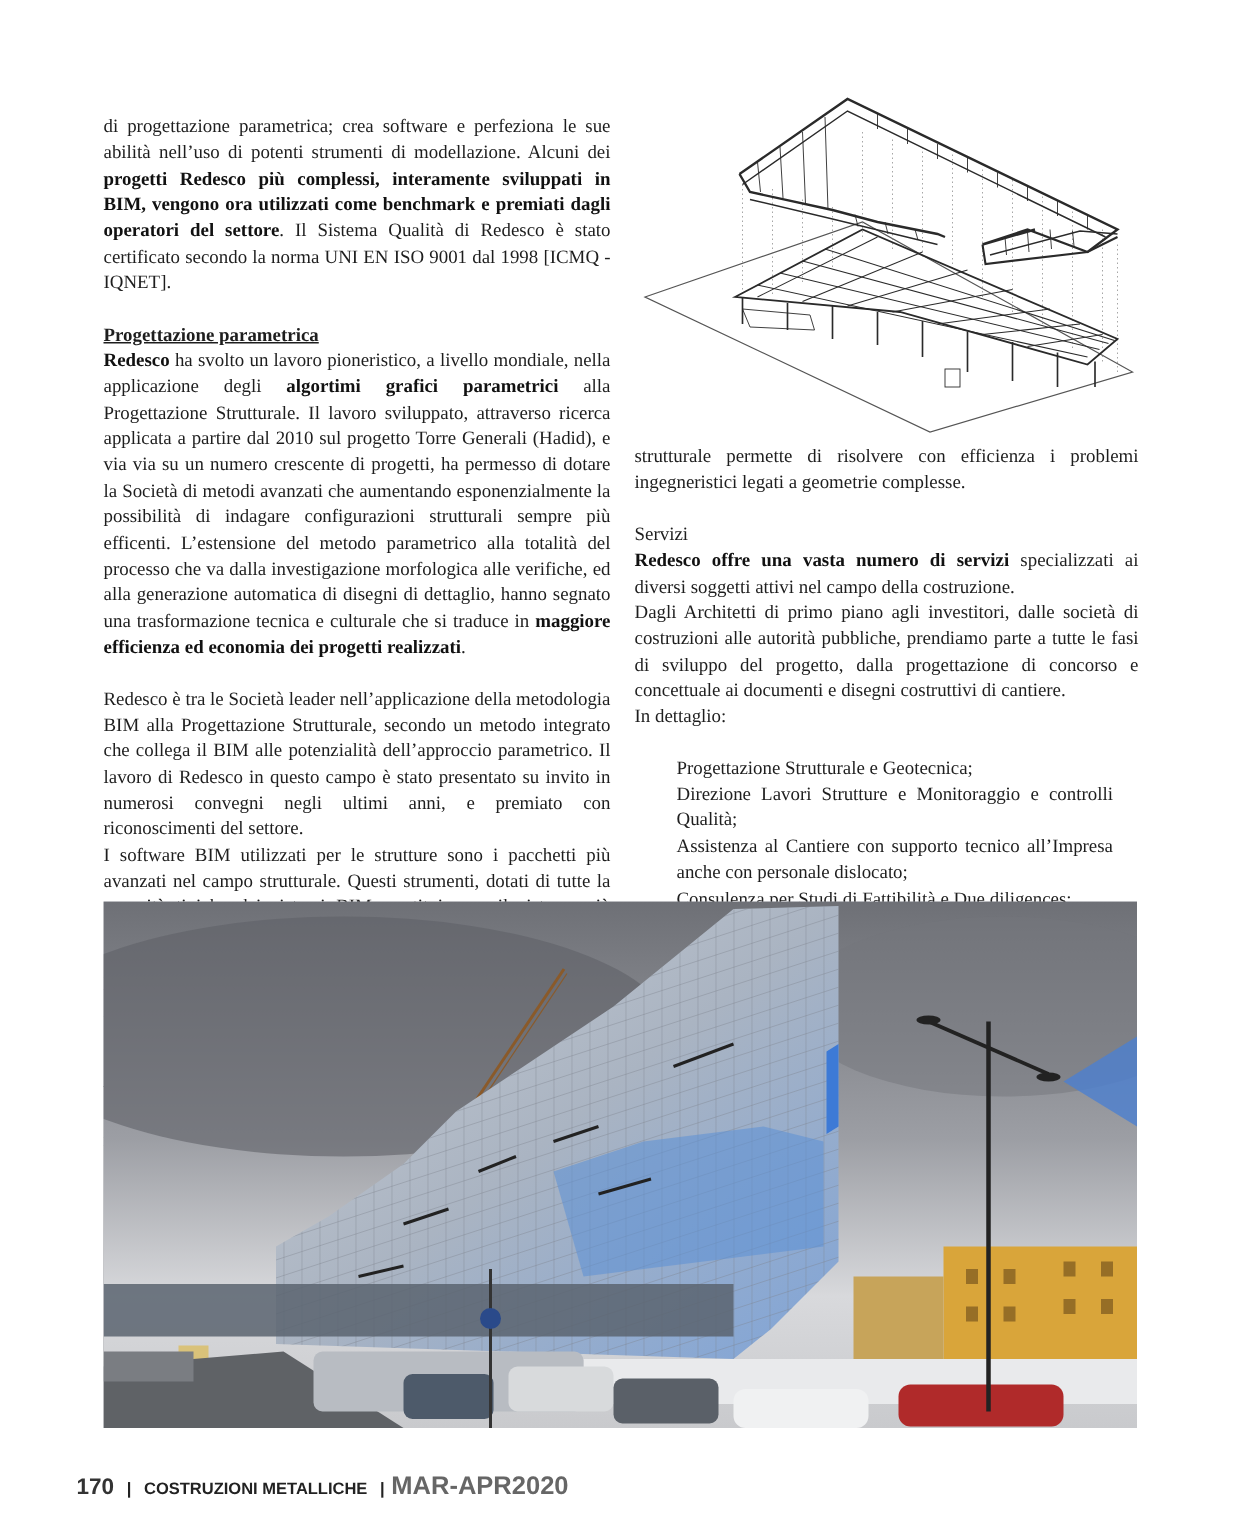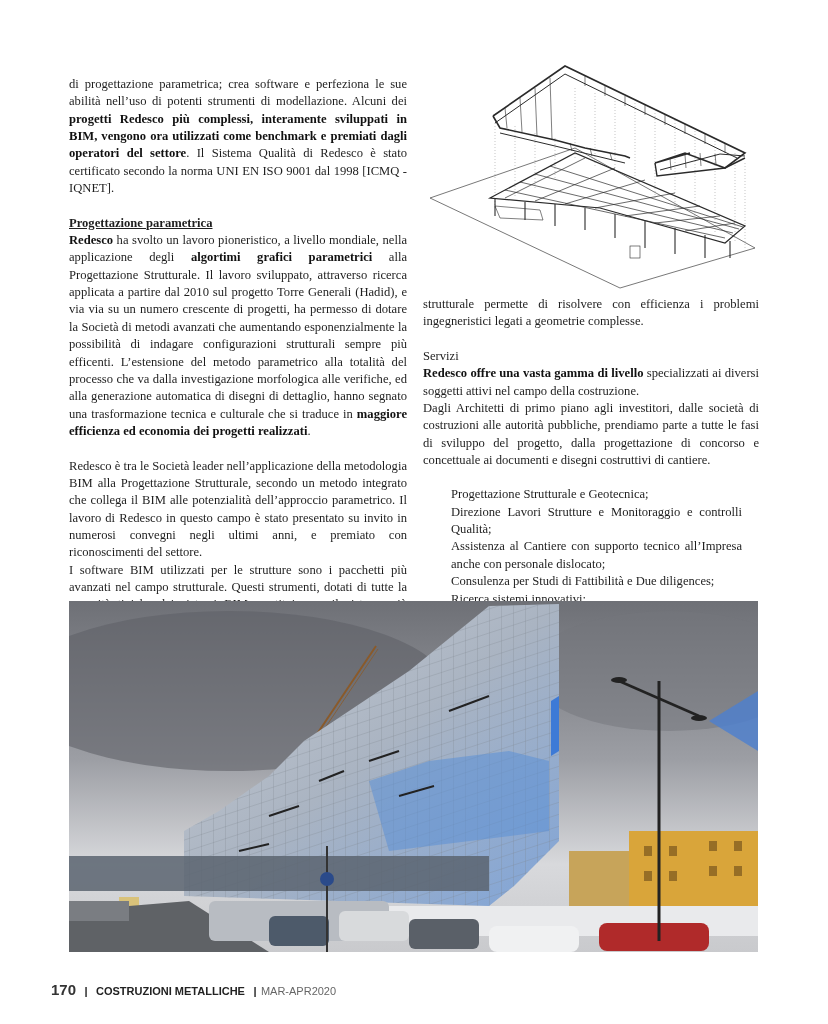--- a/index.html
+++ b/index.html
@@ -13,21 +13,21 @@
   .heading { font-weight: bold; text-decoration: underline; }
   .heading-plain { font-weight: normal; }
   ul.services { list-style: none; margin: 17px; padding: 0 0 0 11px; }
   ul.services li { margin: 0; padding: 0; }
   .stretch { text-align-last: justify; }
   .figure-drawing { position: absolute; left: 425px; top: 58px; width: 335px; height: 238px; }
   .figure-photo { position: absolute; left: 69px; top: 601px; width: 689px; height: 351px; overflow: hidden; background: #8b8e94; }
   .footer { position: absolute; left: 51px; top: 981px; font-family: "Liberation Sans", "DejaVu Sans", sans-serif; color: #222; white-space: nowrap; }
   .footer .pagenum { font-size: 15px; font-weight: bold; color: #333; }
   .footer .mag { font-size: 11px; font-weight: bold; margin-left: 4px; }
-  .footer .issue { font-size: 11px; color: #666; }
+  .footer .issue { font-size: 17px; color: #666; font-weight: bold; }
 </style>
 </head>
 <body>
 
 <div class="col col-left">
   <p><span>di progettazione parametrica; crea software e perfeziona le sue abilità nell’uso di potenti strumenti di modellazione. Alcuni dei </span><b>progetti Redesco più complessi, interamente sviluppati in BIM, vengono ora utilizzati come benchmark e premiati dagli operatori del settore</b><span>. Il Sistema Qualità di Redesco è stato certificato secondo la norma UNI EN ISO 9001 dal 1998 [ICMQ - IQNET].</span></p>
   <div class="gap"></div>
   <p class="heading">Progettazione parametrica</p>
   <p><b>Redesco</b><span> ha svolto un lavoro pioneristico, a livello mondiale, nella applicazione degli </span><b>algortimi grafici parametrici</b><span> alla Progettazione Strutturale. Il lavoro sviluppato, attraverso ricerca applicata a partire dal 2010 sul progetto Torre Generali (Hadid), e via via su un numero crescente di progetti, ha permesso di dotare la Società di metodi avanzati che aumentando esponenzialmente la possibilità di indagare configurazioni strutturali sempre più efficenti. L’estensione del metodo parametrico alla totalità del processo che va dalla investigazione morfologica alle verifiche, ed alla generazione automatica di disegni di dettaglio, hanno segnato una trasformazione tecnica e culturale che si traduce in </span><b>maggiore efficienza ed economia dei progetti realizzati</b><span>.</span></p>
   <div class="gap"></div>
@@ -114,22 +114,23 @@
       <polygon points="70,148 115,152 118,162 75,160" stroke-width="0.6"></polygon>
       <rect x="205" y="188" width="10" height="12" stroke-width="0.6"></rect>
     </g>
   </svg>
 </div>
 
 <div class="col col-right-top">
   <p>strutturale permette di risolvere con efficienza i problemi ingegneristici legati a geometrie complesse.</p>
   <div class="gap"></div>
   <p class="heading-plain">Servizi</p>
-  <p><b>Redesco offre una vasta gamma di livello</b><span> specializzati ai diversi soggetti attivi nel campo della costruzione.</span></p>
+  <p><b>Redesco offre una vasta numero di servizi</b><span> specializzati ai diversi soggetti attivi nel campo della costruzione.</span></p>
   <p>Dagli Architetti di primo piano agli investitori, dalle società di costruzioni alle autorità pubbliche, prendiamo parte a tutte le fasi di sviluppo del progetto, dalla progettazione di concorso e concettuale ai documenti e disegni costruttivi di cantiere.</p>
+  <p>In dettaglio:</p>
   <ul class="services">
     <li>Progettazione Strutturale e Geotecnica;</li>
     <li>Direzione Lavori Strutture e Monitoraggio e controlli Qualità;</li>
     <li>Assistenza al Cantiere con supporto tecnico all’Impresa anche con personale dislocato;</li>
     <li>Consulenza per Studi di Fattibilità e Due diligences;</li>
     <li>Ricerca sistemi innovativi;</li>
     <li>Generali numeriche;</li>
     <li>Failure analysis, Validazione, Peer review;</li>
     <li>Collaudo statico.</li>
   </ul>

